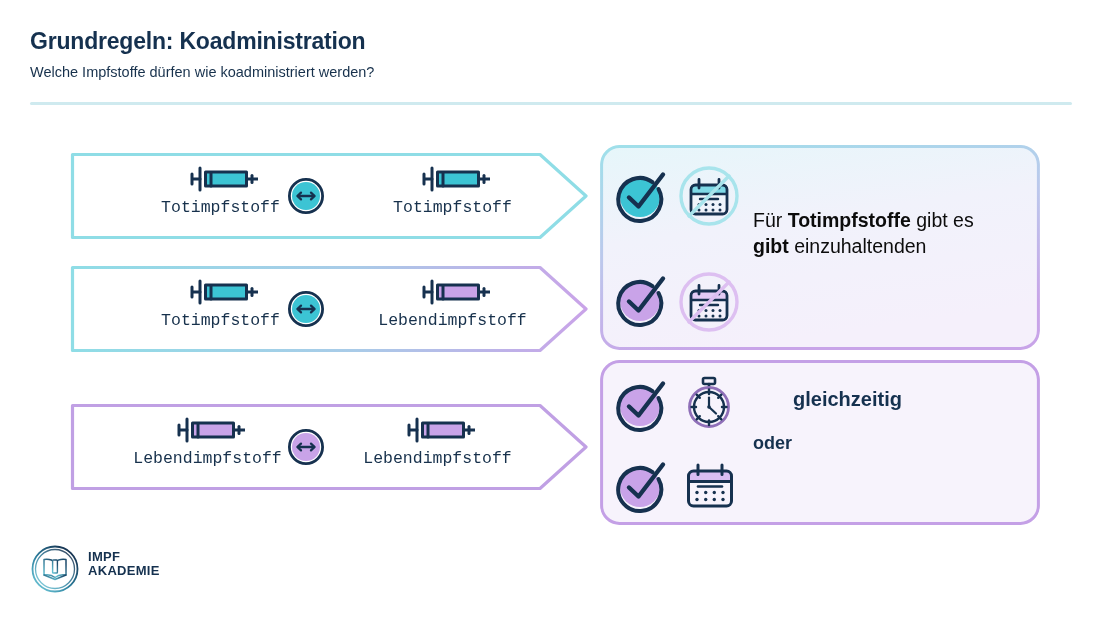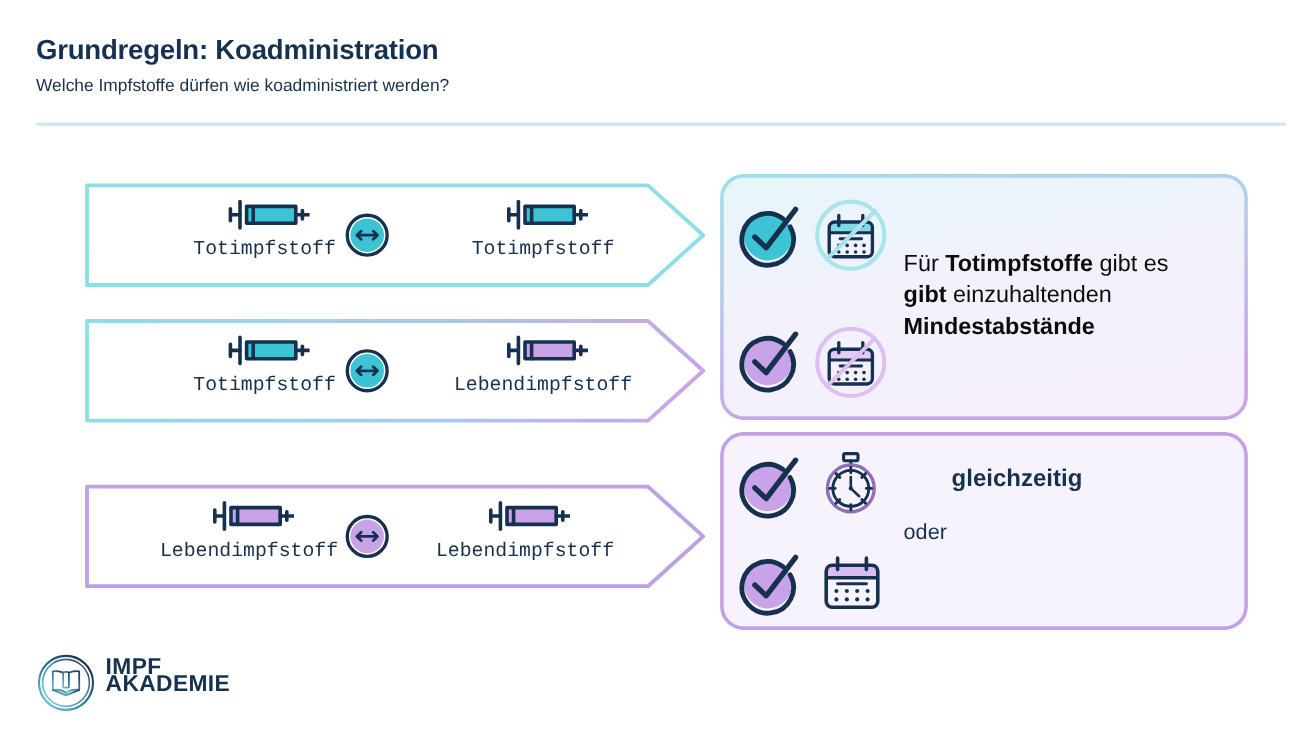--- a/index.html
+++ b/index.html
@@ -41,29 +41,29 @@
 
   
   .panel { position: absolute; border-radius: 18px; }
   .panel .pbg { position: absolute; inset: 0; border-radius: 18px; }
 
   .p-text { position: absolute; color: #0c0c0c; }
   .p-line { font-size: 19.5px; line-height: 26px; white-space: nowrap; }
   .p-line b { font-weight: bold; }
 
   .navy-bold { color: #15314f; font-weight: bold; font-size: 20px; white-space: nowrap; margin-left: 40px; }
-  .navy-reg  { color: #15314f; font-weight: normal; font-size: 18px; white-space: nowrap; }
+  .navy-reg  { color: #15314f; font-weight: bold; font-size: 18px; white-space: nowrap; }
 
   .ic { position: absolute; }
 
   
   .logo { position: absolute; left: 30px; top: 544px; }
   .logo-text {
     position: absolute; left: 58px; top: 6px;
-    font-size: 19px; font-weight: bold; color: #15314f;
+    font-size: 13px; font-weight: bold; color: #15314f;
     line-height: 14px; letter-spacing: 0.3px;
   }
 </style>
 </head>
 <body>
 
 <div id="page">
 
   <div class="hdr-title">Grundregeln: Koadministration</div>
   <div class="hdr-sub">Welche Impfstoffe dürfen wie koadministriert werden?</div>
@@ -315,23 +315,20 @@
       </svg>
     </div>
 
     <div class="p-text" style="left:153px; top:62px;">
       <div class="p-line">
         <span>Für </span><b>Totimpfstoffe</b><span> gibt es</span>
       </div>
       <div class="p-line">
         <b>gibt</b><span> einzuhaltenden</span>
       </div>
-      <div class="p-line">
-        <b>Mindestabstände</b>
-      </div>
     </div>
   </div>
 
   <div class="panel" style="left:600px; top:360px; width:440px; height:165px;">
     <svg class="pbg" width="440" height="165" viewBox="0 0 440 165">
       <rect x="1.6" y="1.6" width="436.8" height="161.8" rx="18" ry="18" fill="#f7f3fc" stroke="#c4a0e6" stroke-width="3"></rect>
     </svg>
 
     <div class="ic" style="left:9px; top:12px;">
       <svg width="64" height="64" viewBox="0 0 64 64">

